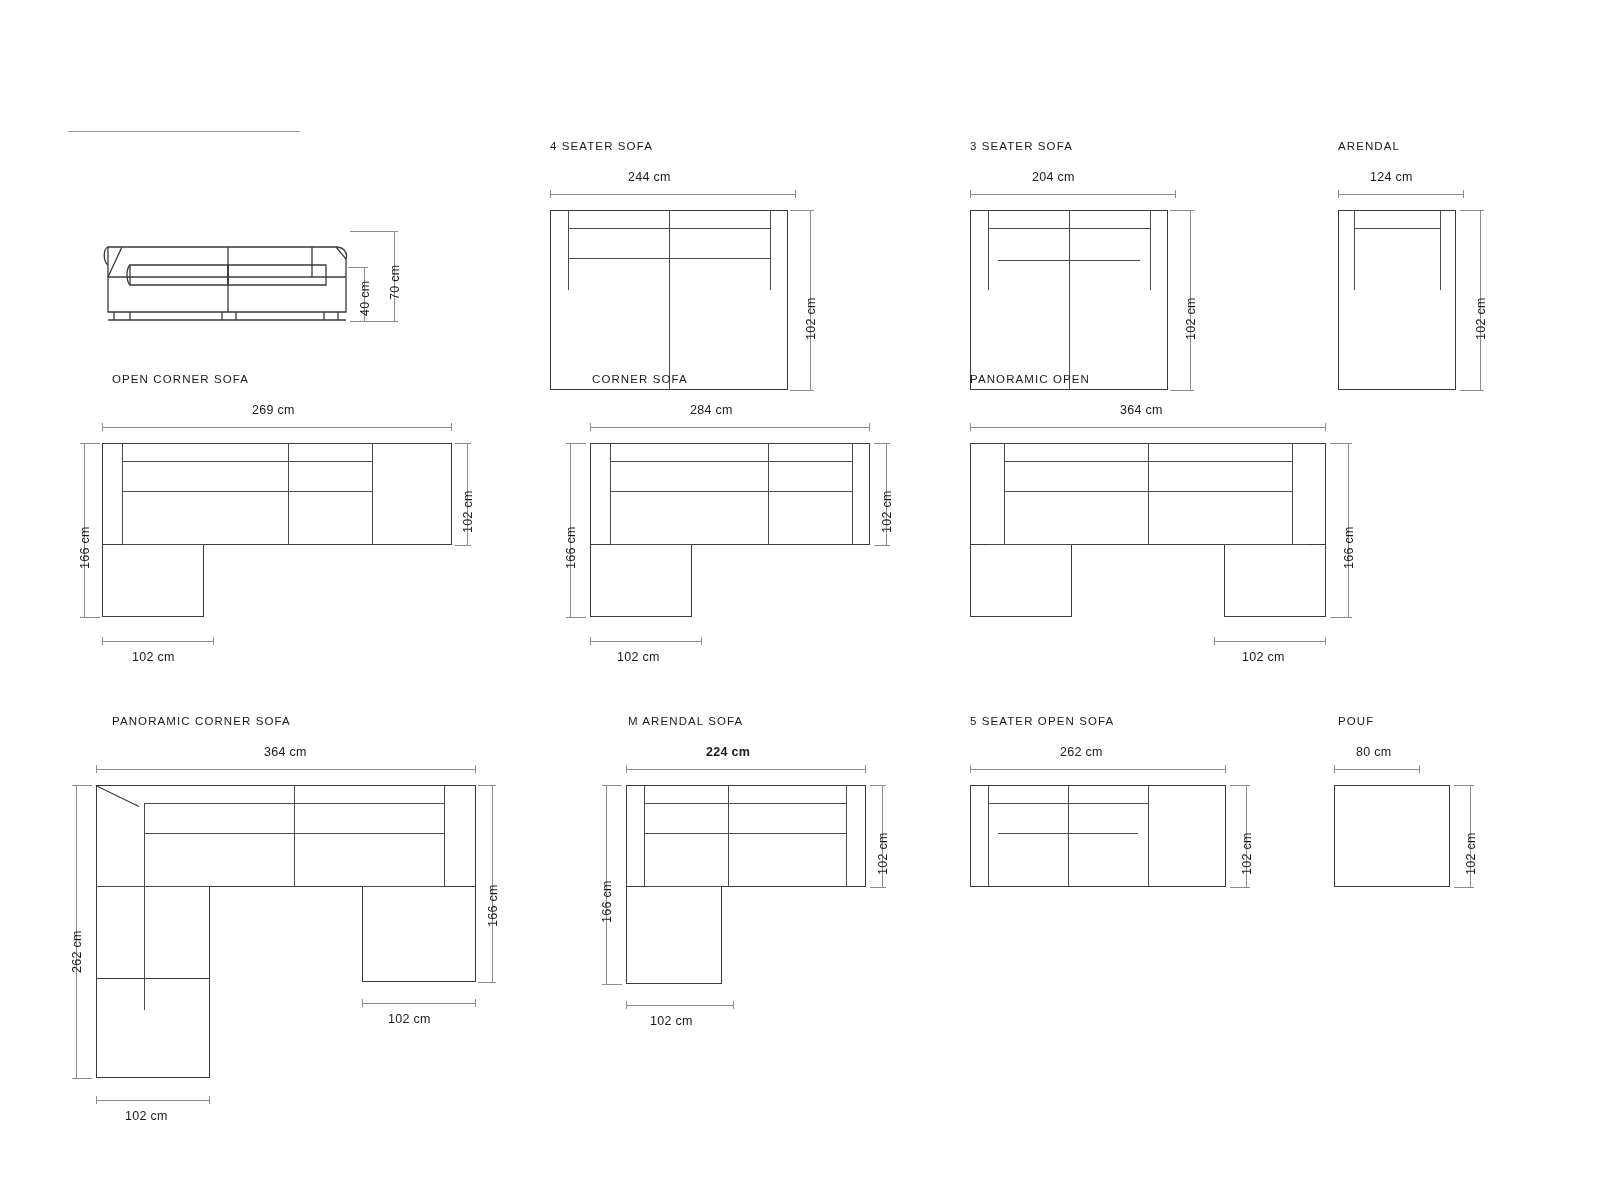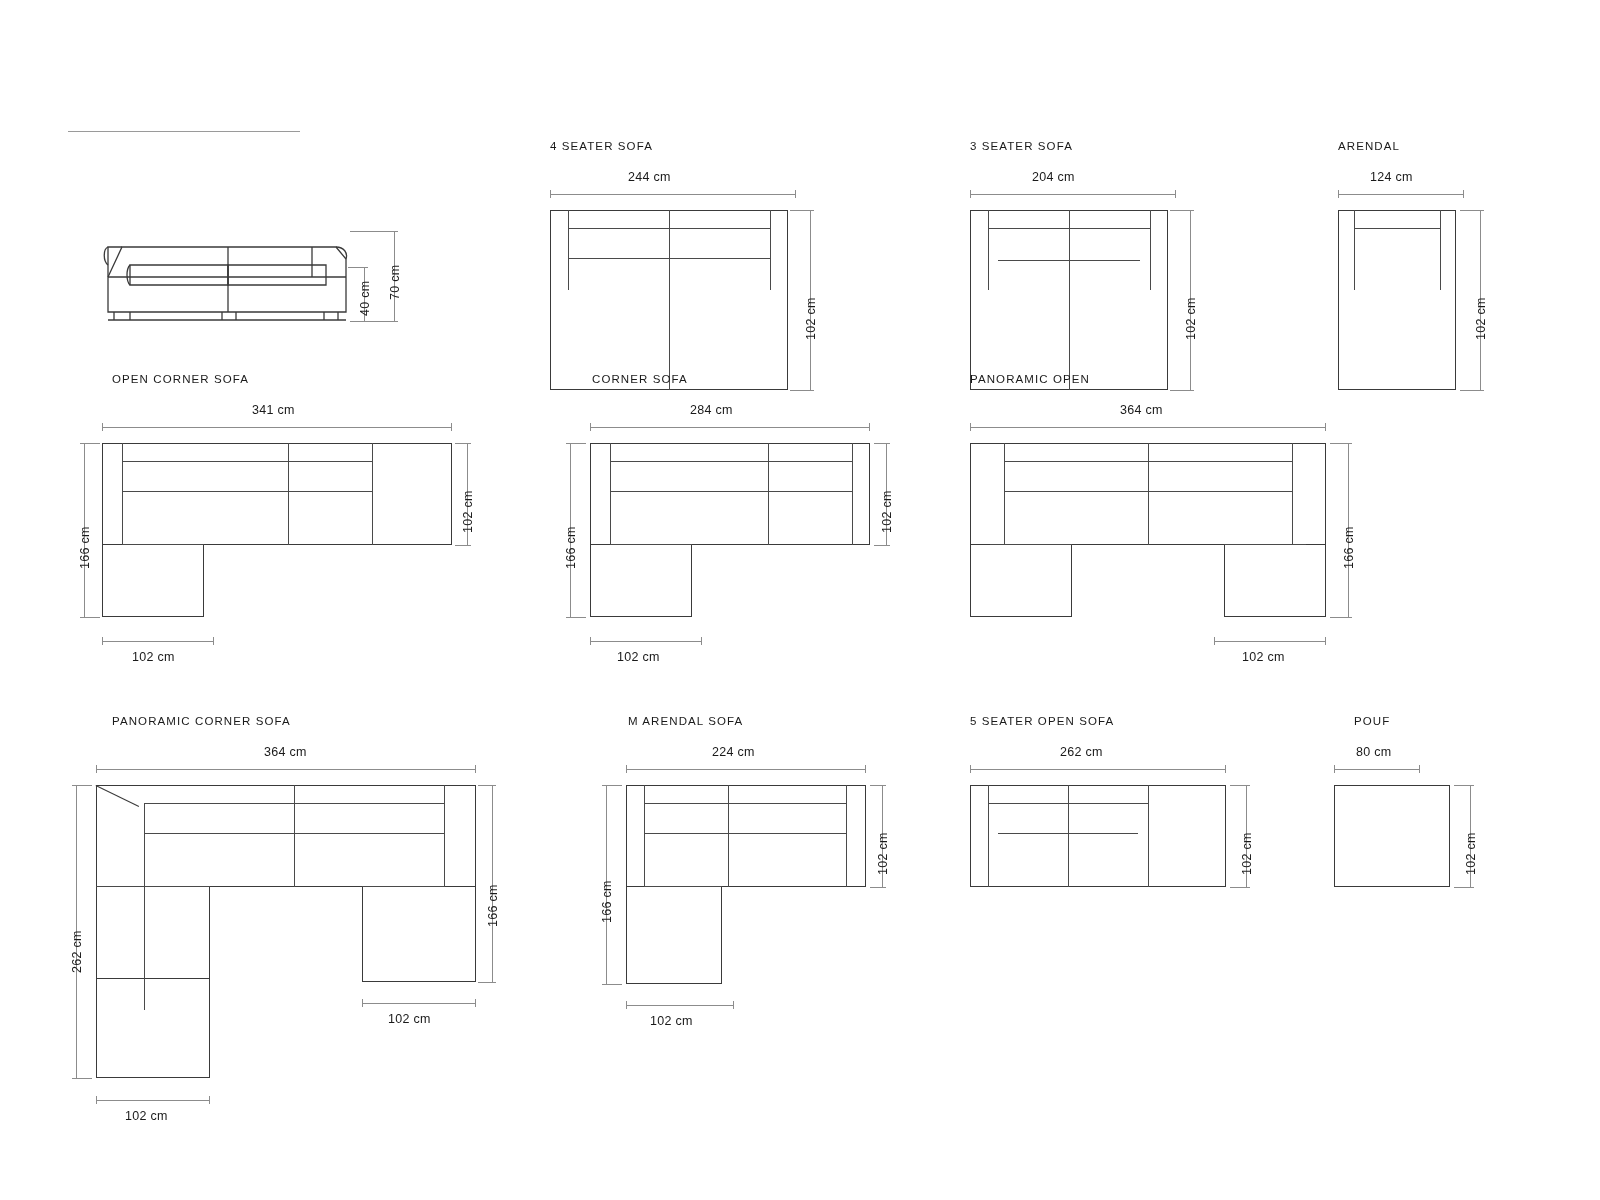--- a/index.html
+++ b/index.html
@@ -192,21 +192,21 @@
     <div class="thin-v" style="left:102px; top:70px; height:80px;"></div>
 
     <div class="rule-v" style="left:142px; top:70px; height:180px;"></div>
     <div class="rule-h" style="left:122px; top:70px; width:24px;"></div>
     <div class="rule-h" style="left:122px; top:250px; width:24px;"></div>
     <div class="dim vert" style="left:136px; top:200px;">102 cm</div>
   </div>
 
   <div class="item" style="left:112px; top:373px;">
     <div class="item-label" style="left:0; top:0;">OPEN CORNER SOFA</div>
-    <div class="dim" style="left:140px; top:30px;">341 cm</div>
+    <div class="dim" style="left:140px; top:30px;">269 cm</div>
     <div class="rule-h" style="left:-10px; top:54px; width:350px;"></div>
     <div class="rule-v" style="left:-10px; top:50px; height:8px;"></div>
     <div class="rule-v" style="left:339px; top:50px; height:8px;"></div>
 
     <div class="shape" style="left:-10px; top:70px; width:350px; height:102px;"></div>
 
     <div class="shape" style="left:-10px; top:171px; width:102px; height:73px;"></div>
     <div class="thin-h" style="left:10px; top:88px; width:250px;"></div>
     <div class="thin-v" style="left:10px; top:70px; height:102px;"></div>
     <div class="thin-v" style="left:260px; top:70px; height:102px;"></div>
@@ -330,21 +330,21 @@
     <div class="dim" style="left:276px; top:297px;">102 cm</div>
 
     <div class="rule-h" style="left:-16px; top:385px; width:114px;"></div>
     <div class="rule-v" style="left:-16px; top:381px; height:8px;"></div>
     <div class="rule-v" style="left:97px; top:381px; height:8px;"></div>
     <div class="dim" style="left:13px; top:394px;">102 cm</div>
   </div>
 
   <div class="item" style="left:628px; top:715px;">
     <div class="item-label" style="left:0; top:0;">M ARENDAL SOFA</div>
-    <div class="dim" style="left:84px; top:30px;">224 cm</div>
+    <div class="dim" style="left:78px; top:30px;font-weight:bold;">224 cm</div>
     <div class="rule-h" style="left:-2px; top:54px; width:240px;"></div>
     <div class="rule-v" style="left:-2px; top:50px; height:8px;"></div>
     <div class="rule-v" style="left:237px; top:50px; height:8px;"></div>
 
     <div class="shape" style="left:-2px; top:70px; width:240px; height:102px;"></div>
     <div class="shape" style="left:-2px; top:171px; width:96px; height:98px;"></div>
     <div class="thin-h" style="left:16px; top:88px; width:202px;"></div>
     <div class="thin-v" style="left:16px; top:70px; height:102px;"></div>
     <div class="thin-v" style="left:218px; top:70px; height:102px;"></div>
     <div class="thin-v" style="left:100px; top:70px; height:102px;"></div>
@@ -381,21 +381,21 @@
     <div class="thin-v" style="left:98px; top:70px; height:102px;"></div>
     <div class="thin-h" style="left:28px; top:118px; width:140px;"></div>
 
     <div class="rule-v" style="left:276px; top:70px; height:102px;"></div>
     <div class="rule-h" style="left:260px; top:70px; width:20px;"></div>
     <div class="rule-h" style="left:260px; top:172px; width:20px;"></div>
     <div class="dim vert" style="left:270px; top:160px;">102 cm</div>
   </div>
 
   <div class="item" style="left:1338px; top:715px;">
-    <div class="item-label" style="left:16px; top:0;">POUF</div>
+    <div class="item-label" style="left:0; top:0;">POUF</div>
     <div class="dim" style="left:18px; top:30px;">80 cm</div>
     <div class="rule-h" style="left:-4px; top:54px; width:86px;"></div>
     <div class="rule-v" style="left:-4px; top:50px; height:8px;"></div>
     <div class="rule-v" style="left:81px; top:50px; height:8px;"></div>
 
     <div class="shape" style="left:-4px; top:70px; width:116px; height:102px;"></div>
 
     <div class="rule-v" style="left:132px; top:70px; height:102px;"></div>
     <div class="rule-h" style="left:116px; top:70px; width:20px;"></div>
     <div class="rule-h" style="left:116px; top:172px; width:20px;"></div>

